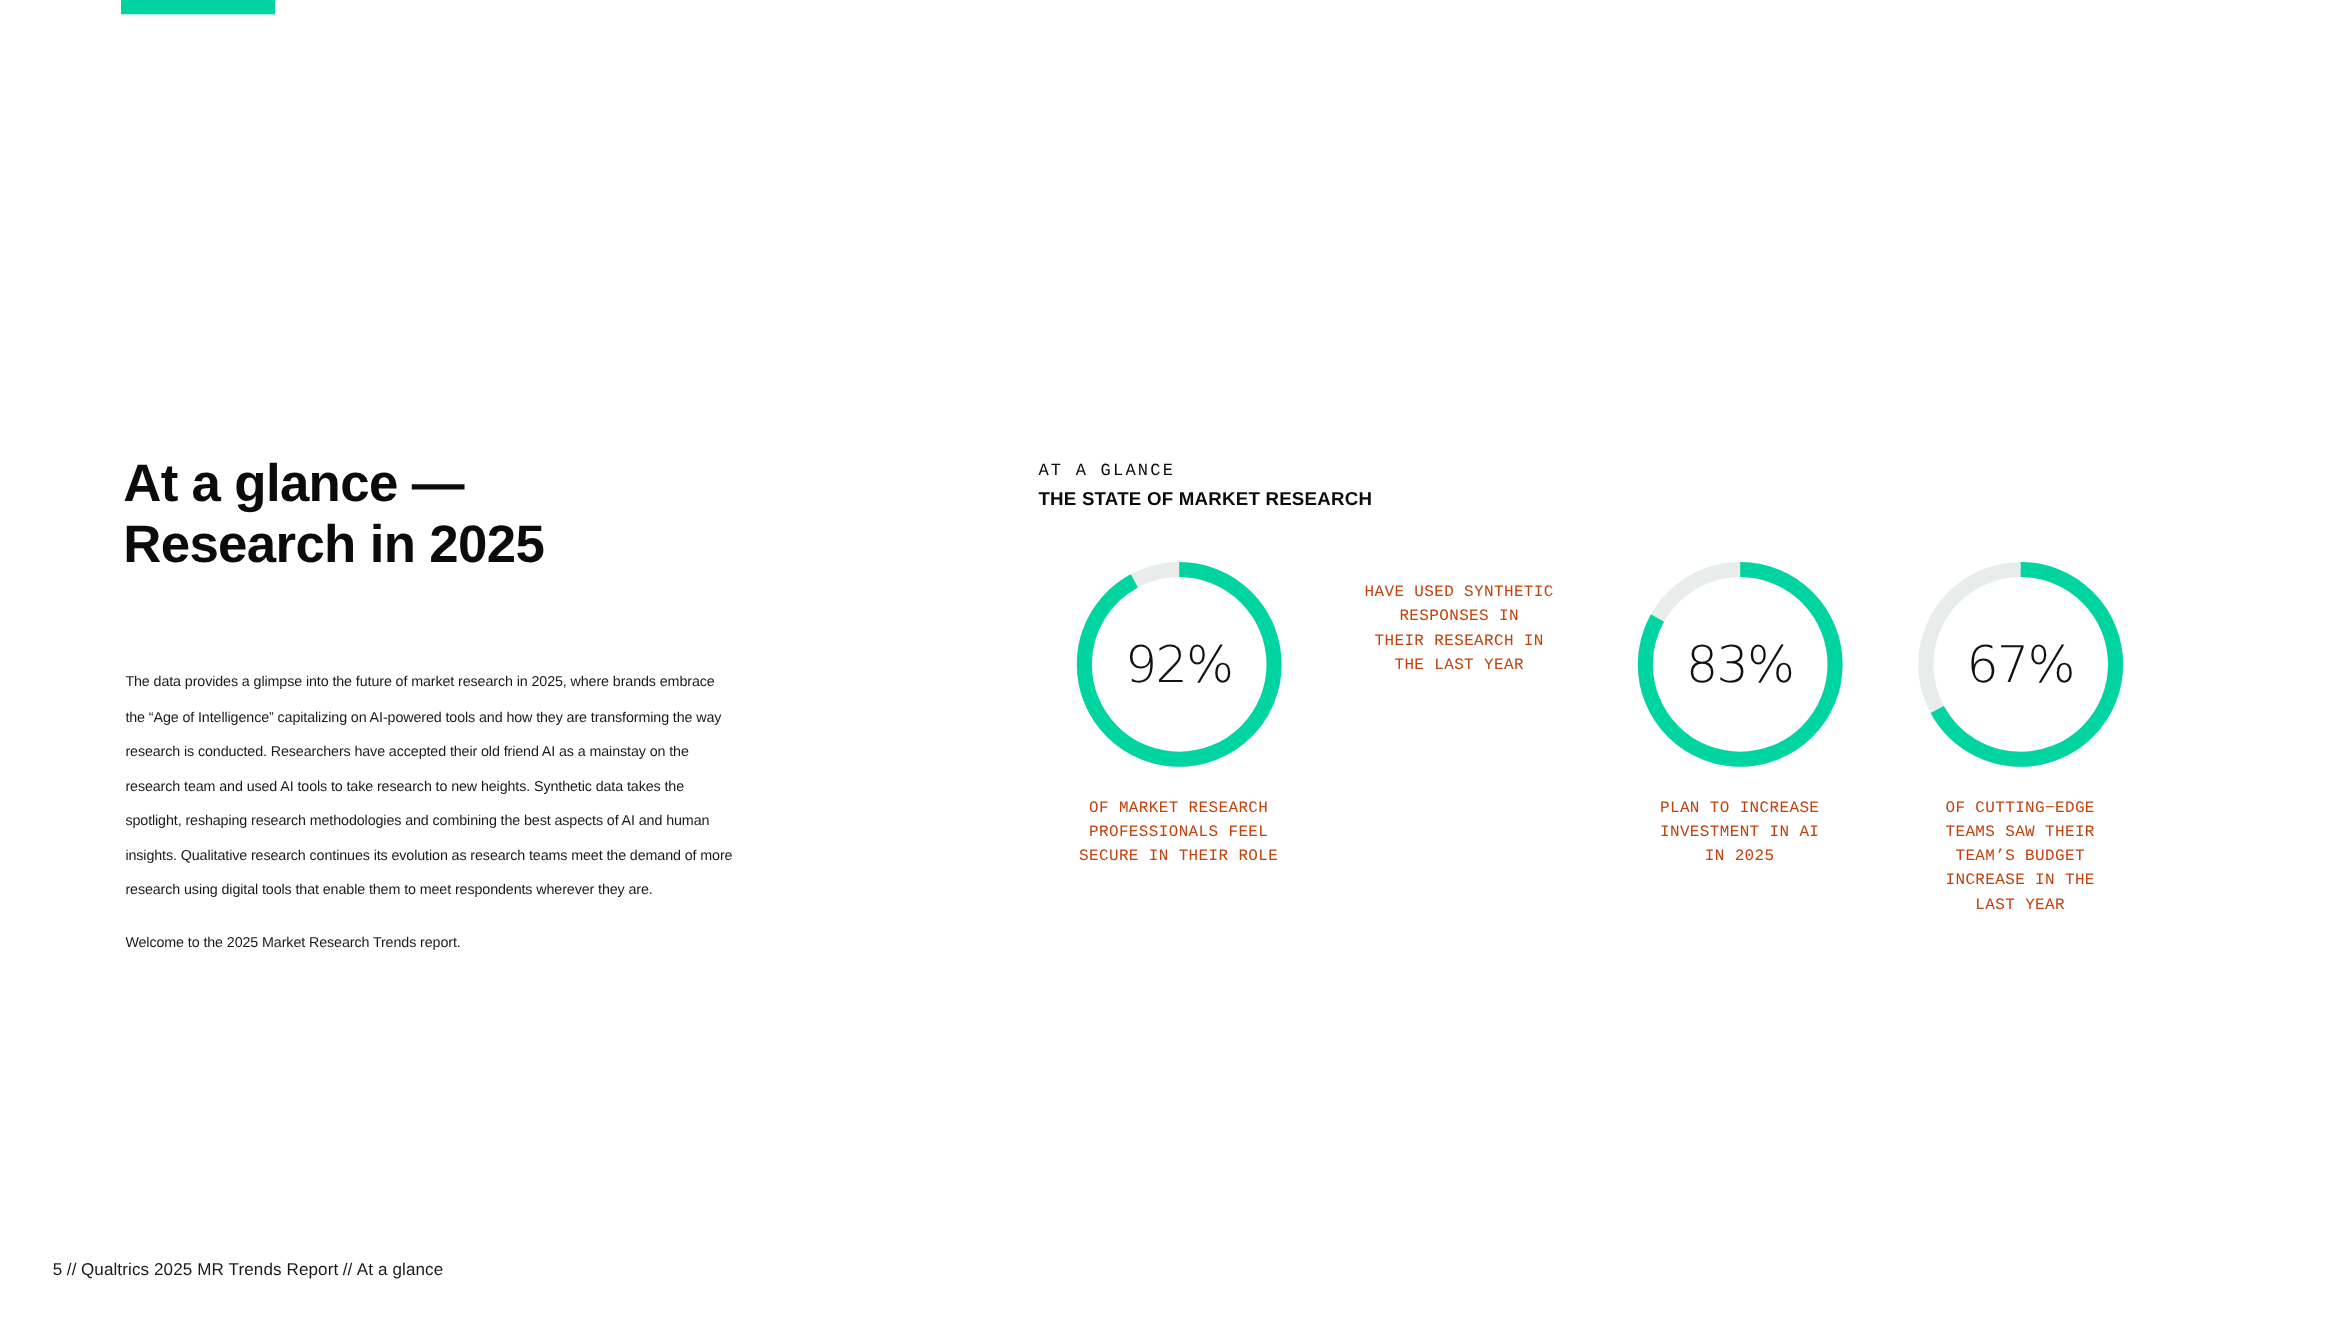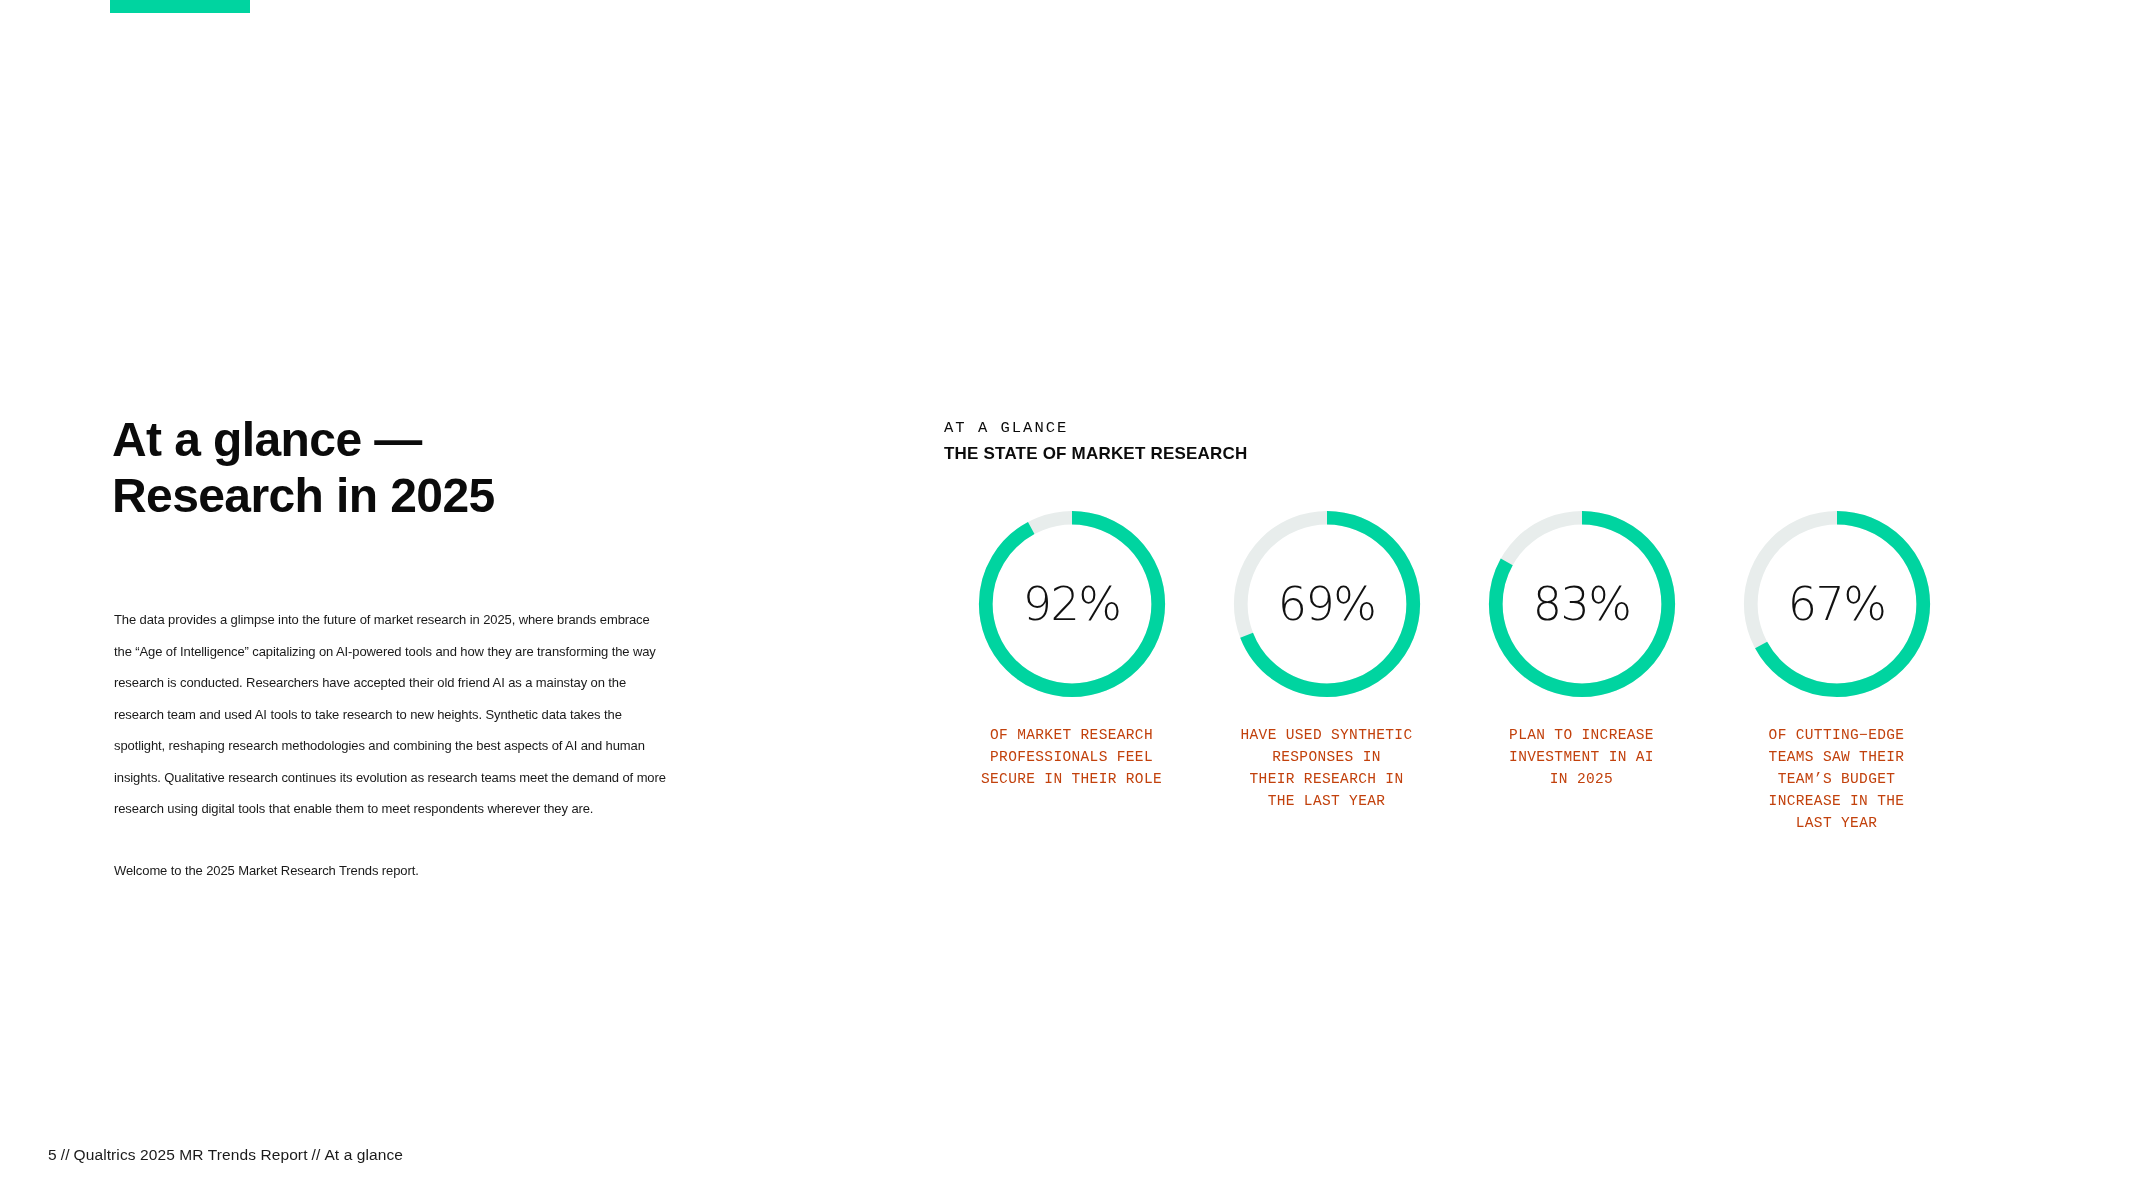--- a/index.html
+++ b/index.html
@@ -49,21 +49,21 @@
     margin: 0;
     padding-left: 2px;
     font-family: "Liberation Sans", sans-serif;
     font-weight: 400;
     font-size: 13px;
     line-height: 31.5px;
     color: #1a1a1a;
     letter-spacing: -0.1px;
   }
   .para-1 { margin-top: 81px; max-width: 552px; }
-  .para-2 { margin-top: 30px; }
+  .para-2 { margin-top: 16px; }
 
   
   .right-col {
     position: absolute;
     left: 944px;
     top: 418px;
     width: 1020px;
   }
   .eyebrow {
     font-family: "Liberation Mono", monospace;
@@ -170,27 +170,20 @@
           <circle class="donut-arc" cx="50" cy="50" r="44" fill="none" stroke="#00D4A0" stroke-width="7" stroke-linecap="butt" transform="rotate(-90 50 50)" stroke-dasharray="254.34334123462963 22.116812281272132"></circle>
         </svg>
         <div class="donut-value">92%</div>
       </div>
       <div class="stat-caption">OF MARKET RESEARCH
 PROFESSIONALS FEEL
 SECURE IN THEIR ROLE</div>
     </div>
 
     <div class="stat-cell">
-      <div class="donut-wrap">
-        <svg viewBox="0 0 100 100">
-          <circle cx="50" cy="50" r="44" fill="none" stroke="#E8EDEC" stroke-width="7"></circle>
-          <circle class="donut-arc" cx="50" cy="50" r="44" fill="none" stroke="#00D4A0" stroke-width="7" stroke-linecap="butt" transform="rotate(-90 50 50)" stroke-dasharray="190.7575059259722 85.70264758992957"></circle>
-        </svg>
-        <div class="donut-value">69%</div>
-      </div>
       <div class="stat-caption">HAVE USED SYNTHETIC
 RESPONSES IN
 THEIR RESEARCH IN
 THE LAST YEAR</div>
     </div>
 
     <div class="stat-cell">
       <div class="donut-wrap">
         <svg viewBox="0 0 100 100">
           <circle cx="50" cy="50" r="44" fill="none" stroke="#E8EDEC" stroke-width="7"></circle>

